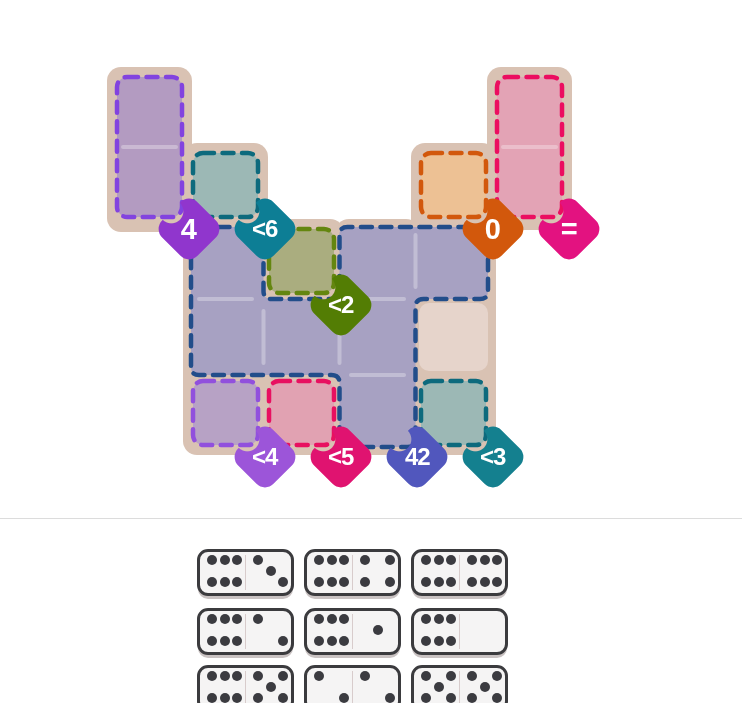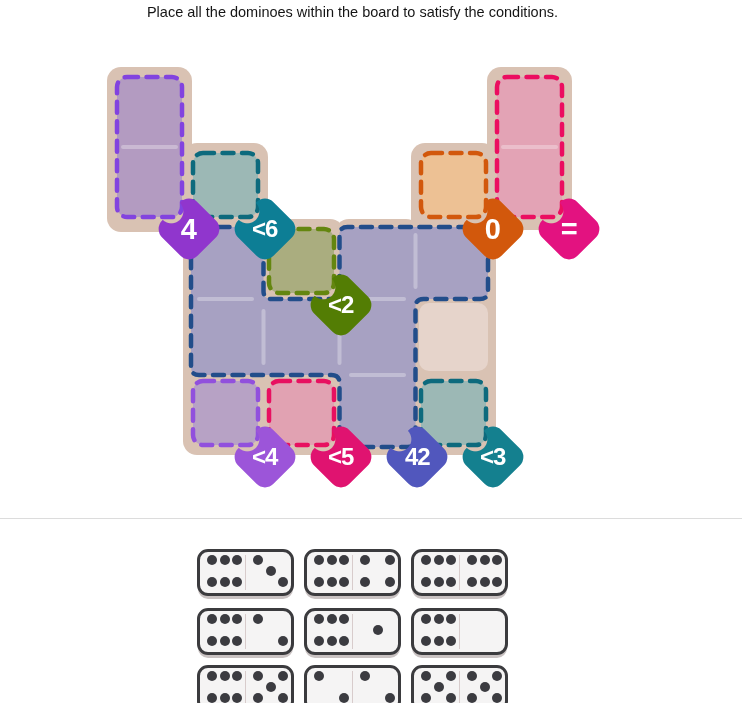--- a/index.html
+++ b/index.html
@@ -16,21 +16,20 @@
   .domino{position:absolute;width:91px;height:41px;background:#f5f4f4;
           border:3px solid #3b3b3e;border-radius:11px;z-index:2;
           box-shadow:0 4px 0 -1px #c9c2c2;}
   .d-divider{position:absolute;left:45px;top:3px;width:1px;height:35px;background:#d8cccc;}
   .pip{position:absolute;width:10px;height:10px;border-radius:50%;background:#3b3b40;}
 </style>
 </head>
 <body>
 
 <div class="page">
-  <div class="title">Place all the dominoes within the board to satisfy the conditions.</div>
   <svg id="board-svg" width="742" height="703">
       <rect x="107" y="67" width="85" height="165" rx="14" fill="#d9c2b3"></rect>
       <rect x="183" y="143" width="85" height="312" rx="14" fill="#d9c2b3"></rect>
       <rect x="259" y="219" width="85" height="236" rx="14" fill="#d9c2b3"></rect>
       <rect x="335" y="219" width="85" height="236" rx="14" fill="#d9c2b3"></rect>
       <rect x="411" y="143" width="85" height="312" rx="14" fill="#d9c2b3"></rect>
       <rect x="487" y="67" width="85" height="163" rx="14" fill="#d9c2b3"></rect>
       <rect x="419" y="303" width="69" height="68" rx="10" fill="#e6d4cb"></rect>
       <rect x="117" y="77" width="65" height="140" rx="10" fill="#b39bc1" stroke="#8243df" stroke-width="4.5" stroke-dasharray="11 8.5" stroke-linecap="round"></rect>
       <line x1="123" y1="147" x2="176" y2="147" stroke="rgba(255,255,255,0.30)" stroke-width="4" stroke-linecap="round"></line>

